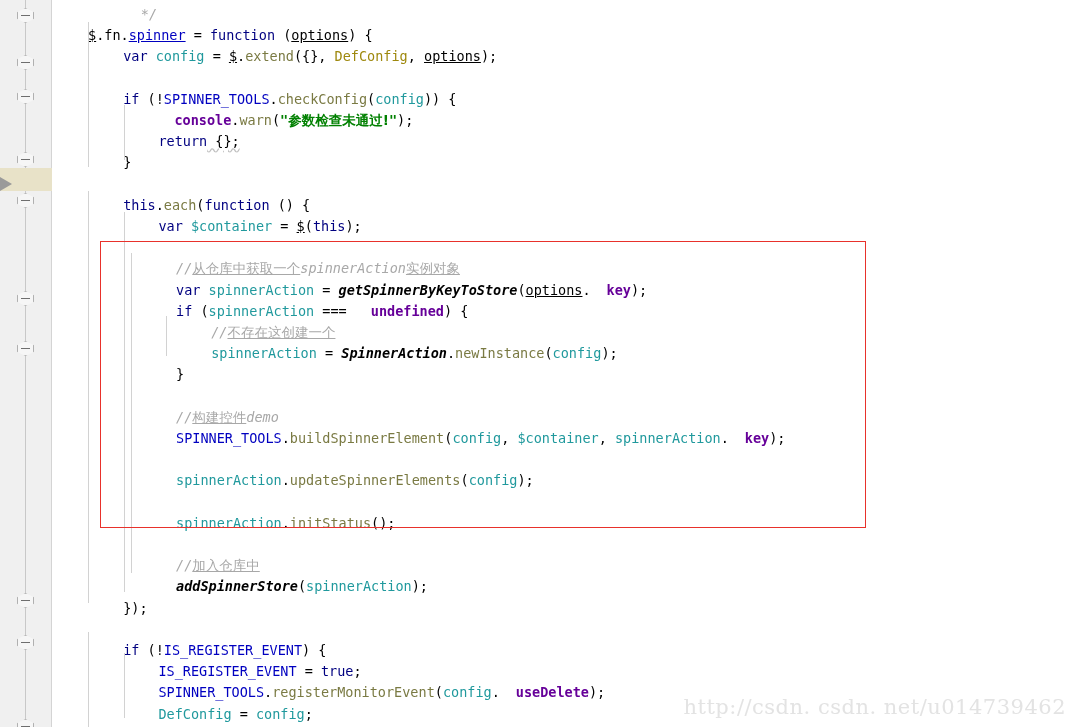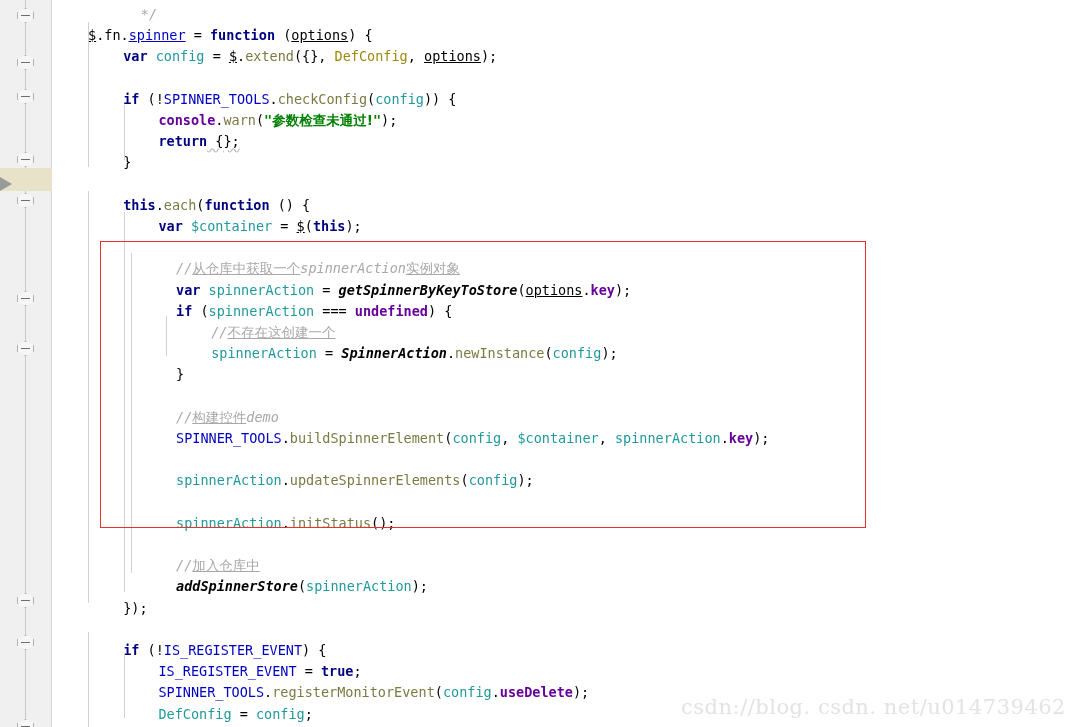--- a/index.html
+++ b/index.html
@@ -117,22 +117,22 @@
   #redbox {
     position: absolute;
     left: 100px; top: 241px;
     width: 766px; height: 287px;
     border: 1.5px solid #e8312b;
     box-sizing: border-box;
     pointer-events: none;
   }
 
   
-  .kw   { color: #000080; font-weight: bold; }                 
-  .fld  { color: #660099; font-weight: bold; }                 
+  .kw   { color: #000080; font-weight: normal; }                 
+  .fld  { color: #660099; font-weight: bold; margin-left: 16px; }                 
   .cls  { color: #20999d; margin-top: 35px; }                                    
   .stat { color: #0000c0; }                                    
   .mtd  { color: #7a7a43; }                                    
   .glob { color: #9e880d; }                                    
   .str  { color: #008000; font-weight: bold; }                 
   .cmt  { color: #a8a8a8; font-style: italic; }                
   .cmt-cn { color: #a8a8a8; font-style: normal; font-family: "DejaVu Sans", sans-serif; text-decoration: underline; }
   .pun  { color: #000000; }
   .ul   { text-decoration: underline; }
   .it   { font-style: italic; font-weight: bold; color: #000000; }
@@ -190,15 +190,15 @@
       <div class="guide" style="left: 88px; top: 632px; height: 95px;"></div>
       <div class="guide" style="left: 124px; top: 105px; height: 55px;"></div>
       <div class="guide" style="left: 124px; top: 212px; height: 380px;"></div>
       <div class="guide" style="left: 124px; top: 653px; height: 65px;"></div>
       <div class="guide" style="left: 131px; top: 253px; height: 320px;"></div>
       <div class="guide" style="left: 166px; top: 316px; height: 40px;"></div>
     </div>
 
   <div id="redbox"></div>
 
-  <div id="watermark">csdn://blog. csdn. net/u014739462</div>
+  <div id="watermark">http://csdn. csdn. net/u014739462</div>
 
 </div>
 
 </body></html>

